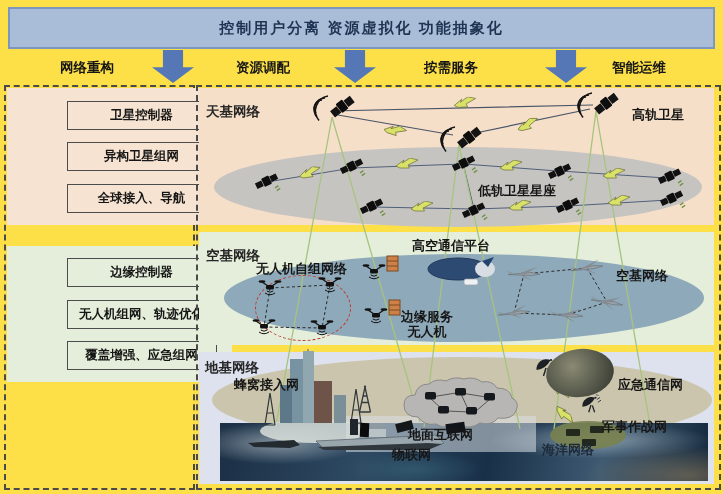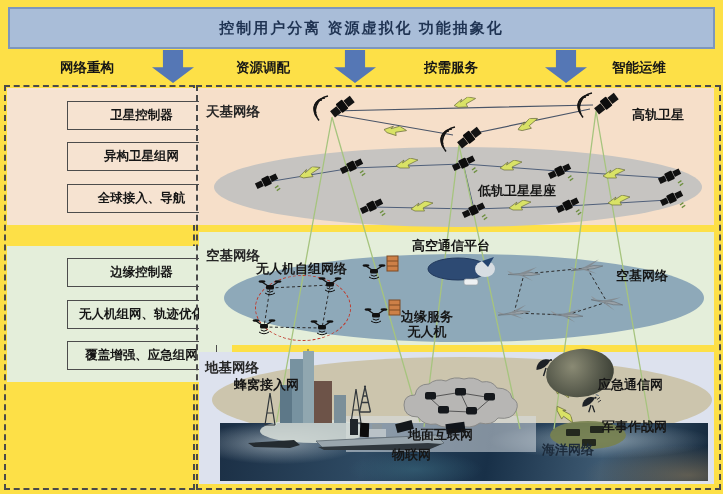--- a/index.html
+++ b/index.html
@@ -341,18 +341,18 @@
     <div class="lbl" style="left:58px;top:174px;">无人机自组网络</div>
     <div class="lbl" style="left:214px;top:151px;">高空通信平台</div>
     <div id="edge-label">
       <div>边缘服务</div>
       <div>无人机</div>
     </div>
     <div class="lbl" style="left:418px;top:181px;">空基网络</div>
     <div class="ttl" style="left:7px;top:272px;">地基网络</div>
     <div class="lbl" style="left:36px;top:290px;">蜂窝接入网</div>
     <div class="lbl" style="left:210px;top:340px;">地面互联网</div>
-    <div class="lbl" style="left:400px;top:290px;">应急通信网</div>
+    <div class="lbl" style="left:420px;top:290px;">应急通信网</div>
     <div class="lbl" style="left:404px;top:332px;">军事作战网</div>
     <div class="lbl" style="left:344px;top:355px;color:#1c2a3a;">海洋网络</div>
     <div class="lbl" style="left:194px;top:360px;">物联网</div>
   </div>
 </div>
 
 </body></html>

